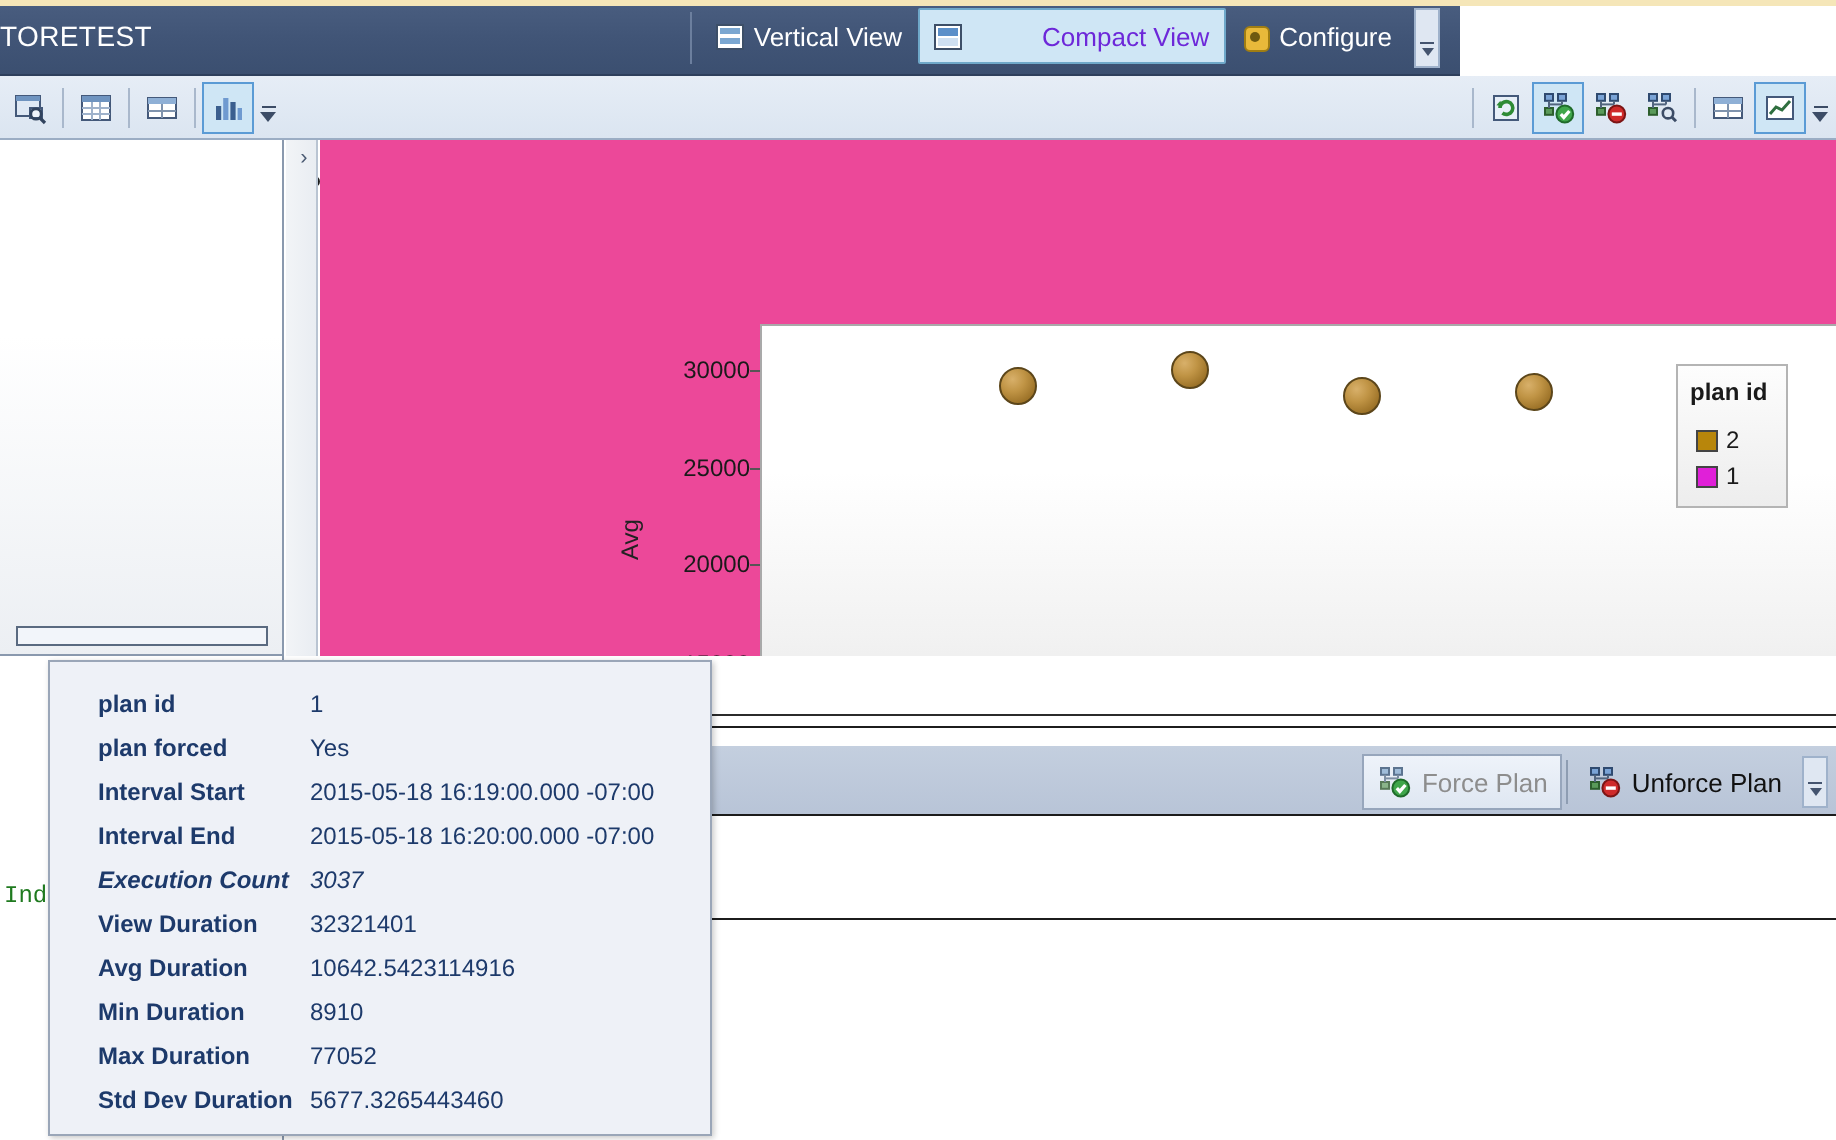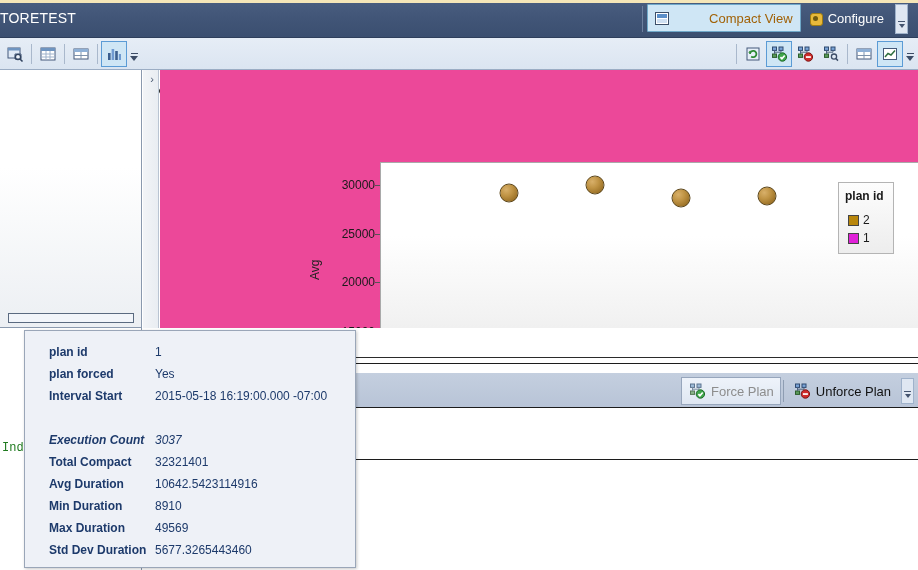--- a/index.html
+++ b/index.html
@@ -18,21 +18,21 @@
     width: 918px;
     height: 570px;
     overflow: hidden;
     background: #ffffff;
   }
 
   
   .titlebar {
     position: absolute;
     left: 0; top: 0;
-    width: 918px; height: 38px;
+    width: 730px; height: 38px;
     background: linear-gradient(to bottom, #4a5e80 0%, #415577 50%, #3b4f70 100%);
     border-bottom: 1px solid #2e3f5c;
   }
   .titlebar-accent {
     position: absolute;
     left: 0; top: 0;
     width: 918px; height: 3px;
     background: #f5e6b8;
   }
   .titlebar-title {
@@ -64,21 +64,21 @@
     height: 28px;
     color: #ffffff;
     font-size: 13px;
     white-space: nowrap;
     border: 1px solid transparent;
     cursor: default;
   }
   .viewbtn.active {
     background: #cfe6f5;
     border: 1px solid #6fa8c9;
-    color: #a16207;
+    color: #6d28d9;
     border-radius: 1px;
     gap: 40px;
   }
   .vb-icon {
     width: 14px; height: 13px;
     flex: 0 0 auto;
     position: relative;
     border: 1px solid #3d4f68;
     background: #ffffff;
   }
@@ -464,20 +464,24 @@
 
 <div id="app">
 
   <div class="titlebar">
     <div class="titlebar-accent"></div>
     <div class="titlebar-title">TORETEST</div>
 
     <div class="viewbtns">
       <div class="viewbtn-sep"></div>
 
+      <div class="viewbtn">
+        <span class="vb-icon vertical"></span>
+        <span>Vertical View</span>
+      </div>
 
       <div class="viewbtn active">
         <span class="vb-icon compact"></span>
         <span>Compact View</span>
       </div>
 
       <div class="viewbtn">
         <span class="vb-icon gear"></span>
         <span>Configure</span>
       </div>
@@ -705,39 +709,43 @@
       <span class="tt-val">1</span>
     </div>
     <div class="tt-row" style="top:32px;">
       <span class="tt-key">plan forced</span>
       <span class="tt-val">Yes</span>
     </div>
     <div class="tt-row" style="top:54px;">
       <span class="tt-key">Interval Start</span>
       <span class="tt-val">2015-05-18 16:19:00.000 -07:00</span>
     </div>
+    <div class="tt-row" style="top:76px;">
+      <span class="tt-key">Interval End</span>
+      <span class="tt-val">2015-05-18 16:20:00.000 -07:00</span>
+    </div>
     <div class="tt-row" style="top:98px;font-style:italic;">
       <span class="tt-key">Execution Count</span>
       <span class="tt-val">3037</span>
     </div>
     <div class="tt-row" style="top:120px;">
-      <span class="tt-key">Total Compact</span>
+      <span class="tt-key">View Duration</span>
       <span class="tt-val">32321401</span>
     </div>
     <div class="tt-row" style="top:142px;">
       <span class="tt-key">Avg Duration</span>
       <span class="tt-val">10642.5423114916</span>
     </div>
     <div class="tt-row" style="top:164px;">
       <span class="tt-key">Min Duration</span>
       <span class="tt-val">8910</span>
     </div>
     <div class="tt-row" style="top:186px;">
       <span class="tt-key">Max Duration</span>
-      <span class="tt-val">49569</span>
+      <span class="tt-val">77052</span>
     </div>
     <div class="tt-row" style="top:208px;">
       <span class="tt-key">Std Dev Duration</span>
       <span class="tt-val">5677.3265443460</span>
     </div>
   </div>
 
 </div>
 
 </body></html>

